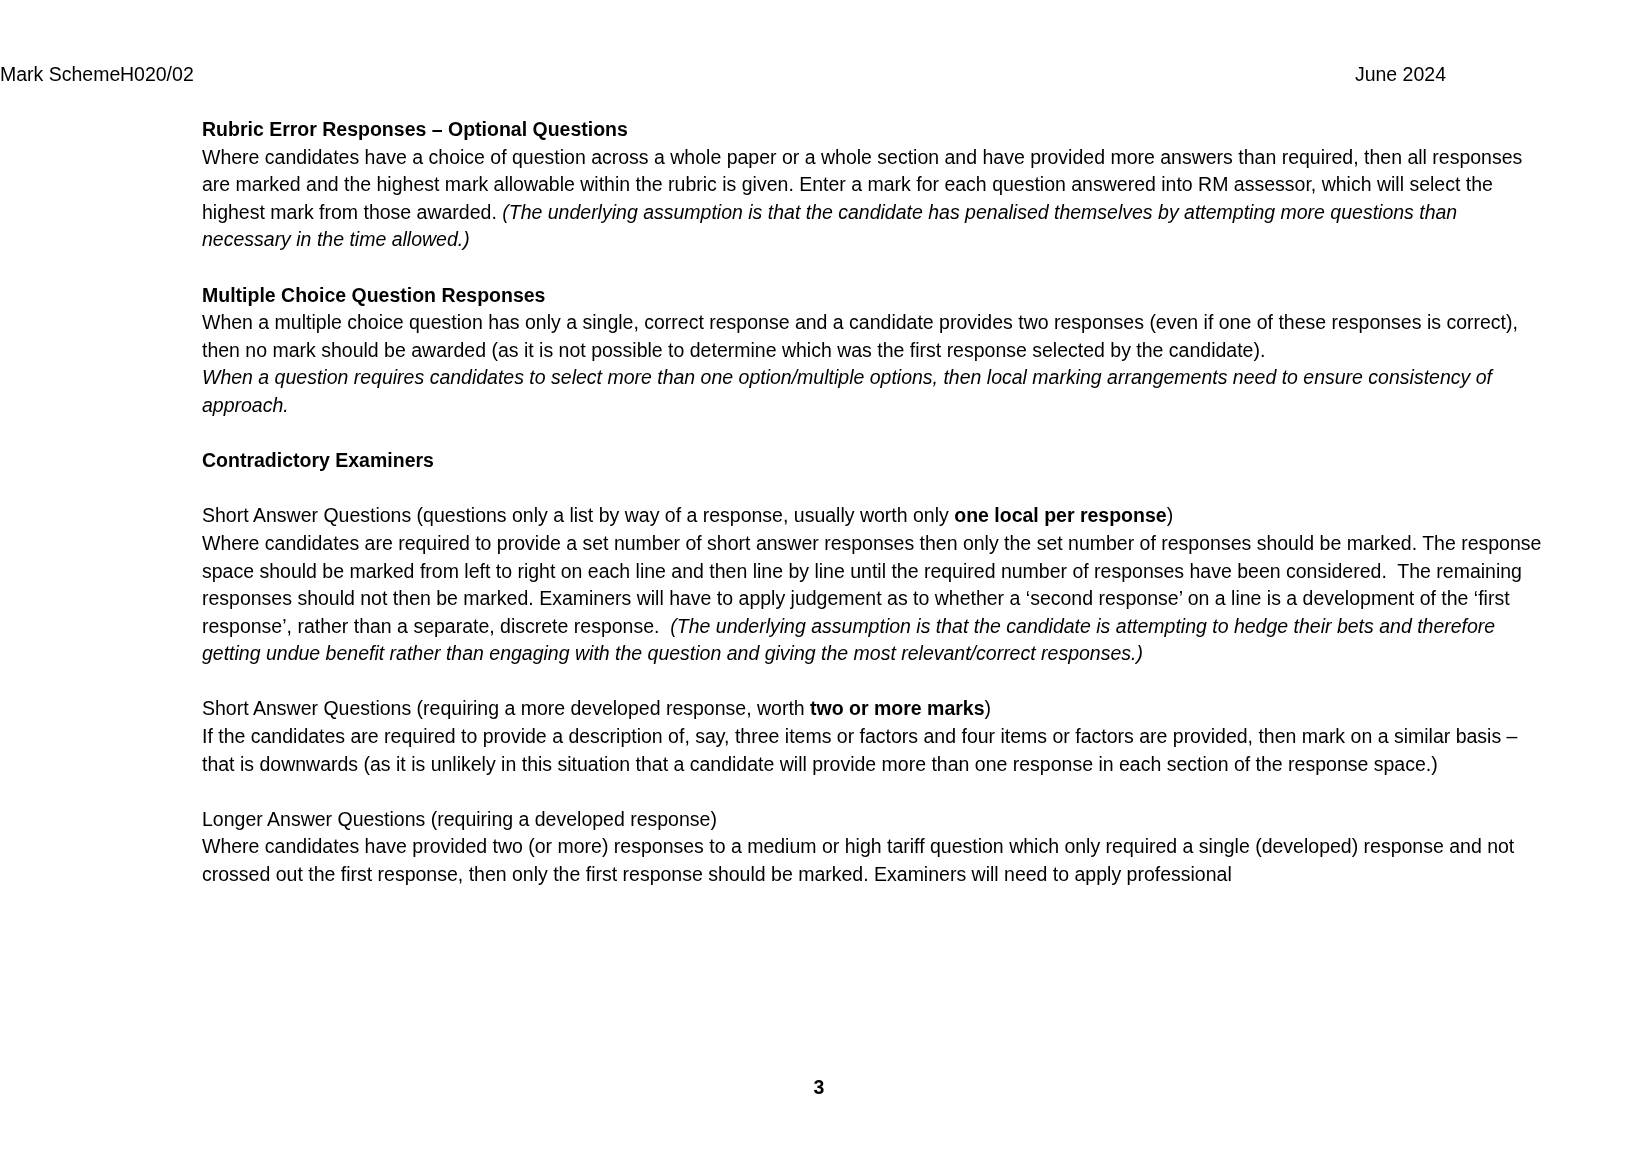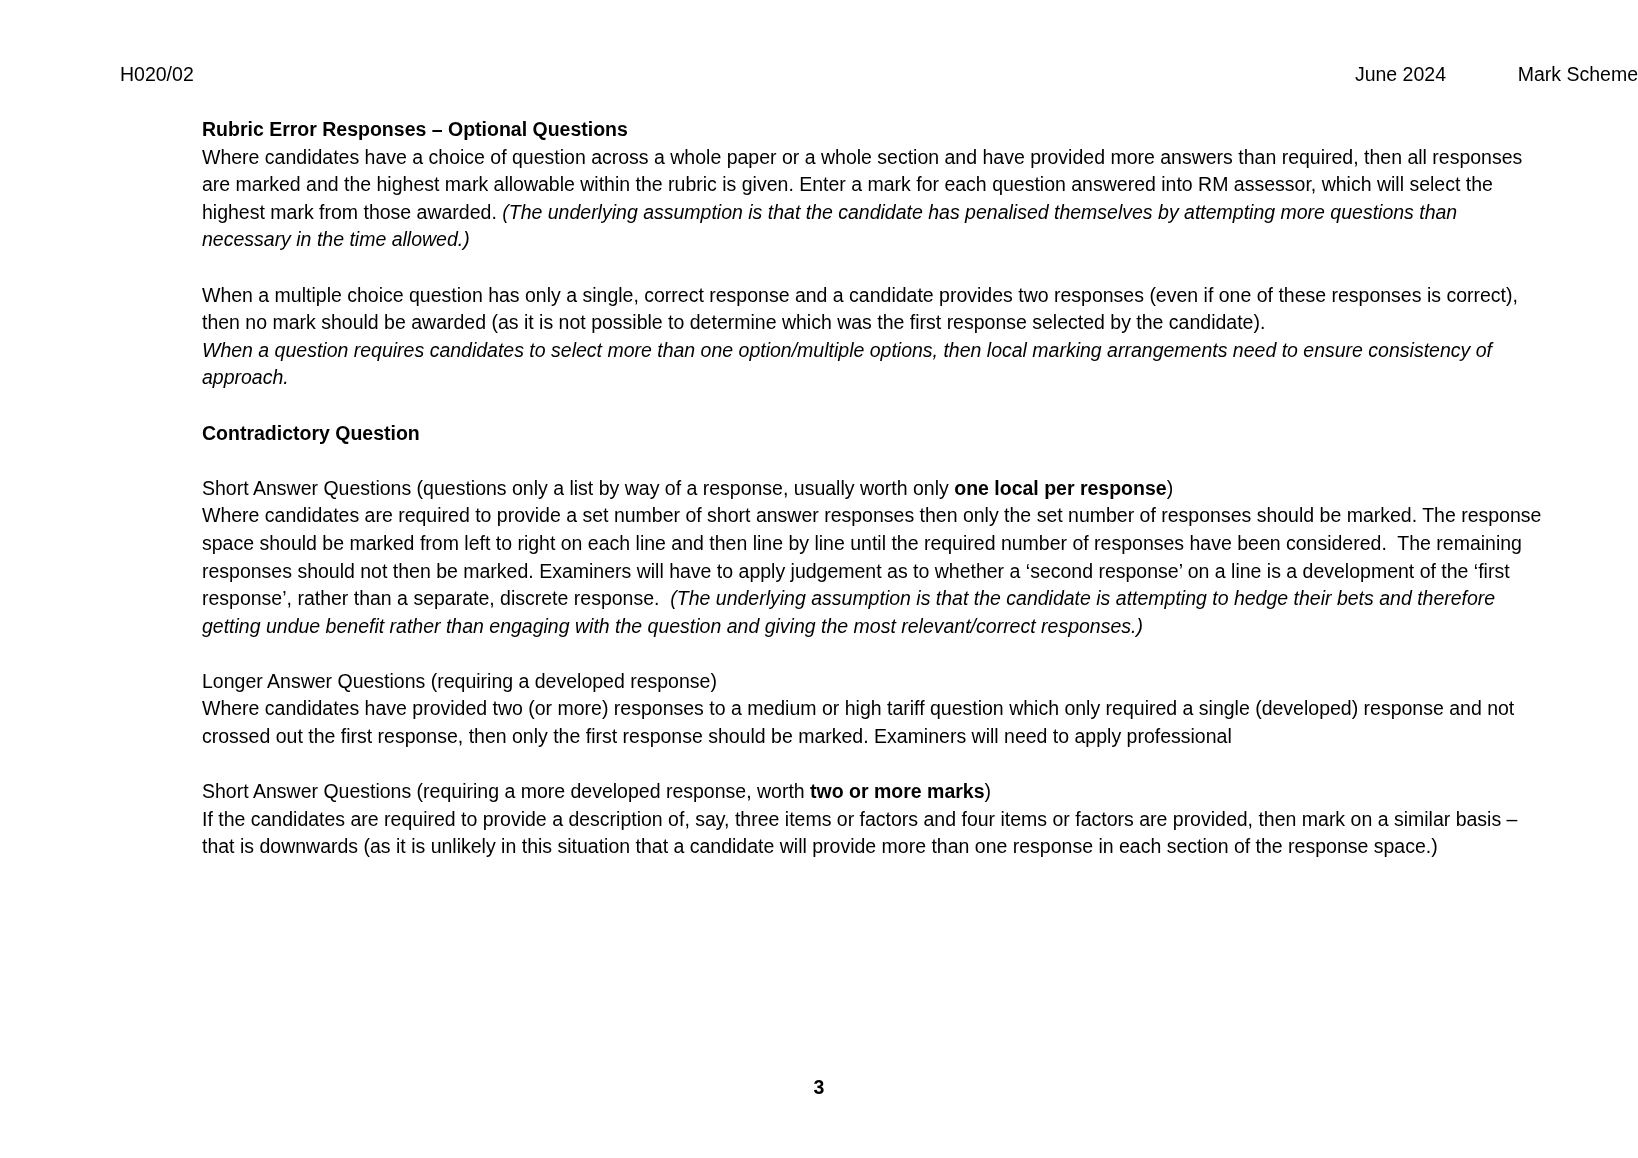--- a/index.html
+++ b/index.html
@@ -8,21 +8,21 @@
     position: relative;
     width: 1638px;
     height: 1158px;
     background: #ffffff;
     font-family: "Liberation Sans", sans-serif;
     color: #000000;
     overflow: hidden;
   }
   .header { position: absolute; top: 63px; left: 0; width: 100%; height: 28px; font-size: 19.5px; }
   .header .doc-code { position: absolute; left: 120px; top: 0; }
-  .header .title { position: absolute; left: 0; top: 0; width: 100%; text-align: right; }
+  .header .title { position: absolute; left: 0; top: 0; width: 100%; text-align: left; }
   .header .date { position: absolute; right: 192px; top: 0; margin-left: 16px; }
   .content {
     position: absolute;
     top: 116px;
     left: 178px;
     width: 1342px;
     font-size: 19.5px;
     line-height: 27.6px;
     text-align: left;
     margin-left: 24px;
@@ -54,40 +54,41 @@
   </div>
 
   <div class="content">
 
     <section class="sec">
       <div class="h b">Rubric Error Responses – Optional Questions</div>
       <p><span>Where candidates have a choice of question across a whole paper or a whole section and have provided more answers than required, then all responses are marked and the highest mark allowable within the rubric is given. Enter a mark for each question answered into RM assessor, which will select the highest mark from those awarded. </span><span class="i">(The underlying assumption is that the candidate has penalised themselves by attempting more questions than necessary in the time allowed.)</span></p>
     </section>
 
     <section class="sec">
+      <div class="h b">Multiple Choice Question Responses</div>
       <p><span>When a multiple choice question has only a single, correct response and a candidate provides two responses (even if one of these responses is correct), then no mark should be awarded (as it is not possible to determine which was the first response selected by the candidate).</span><br><span class="i">When a question requires candidates to select more than one option/multiple options, then local marking arrangements need to ensure consistency of approach.</span></p>
     </section>
 
     <section class="sec">
-      <div class="h b">Contradictory Question</div>
+      <div class="h b">Contradictory Examiners</div>
     </section>
 
     <section class="sec">
       <div class="h"><span>Short Answer Questions (questions only a list by way of a response, usually worth only </span><span class="b">one local per response</span><span>)</span></div>
       <p><span>Where candidates are required to provide a set number of short answer responses then only the set number of responses should be marked. The response space should be marked from left to right on each line and then line by line until the required number of responses have been considered.  The remaining responses should not then be marked. Examiners will have to apply judgement as to whether a ‘second response’ on a line is a development of the ‘first response’, rather than a separate, discrete response.  </span><span class="i">(The underlying assumption is that the candidate is attempting to hedge their bets and therefore getting undue benefit rather than engaging with the question and giving the most relevant/correct responses.)</span></p>
     </section>
 
     <section class="sec">
-      <div class="h">Longer Answer Questions (requiring a developed response)</div>
-      <p><span>Where candidates have provided two (or more) responses to a medium or high tariff question which only required a single (developed) response and not crossed out the first response, then only the first response should be marked. Examiners will need to apply professional</span></p>
+      <div class="h"><span>Short Answer Questions (requiring a more developed response, worth </span><span class="b">two or more marks</span><span>)</span></div>
+      <p><span>If the candidates are required to provide a description of, say, three items or factors and four items or factors are provided, then mark on a similar basis – that is downwards (as it is unlikely in this situation that a candidate will provide more than one response in each section of the response space.)</span></p>
     </section>
 
     <section class="sec">
-      <div class="h"><span>Short Answer Questions (requiring a more developed response, worth </span><span class="b">two or more marks</span><span>)</span></div>
-      <p><span>If the candidates are required to provide a description of, say, three items or factors and four items or factors are provided, then mark on a similar basis – that is downwards (as it is unlikely in this situation that a candidate will provide more than one response in each section of the response space.)</span></p>
+      <div class="h">Longer Answer Questions (requiring a developed response)</div>
+      <p><span>Where candidates have provided two (or more) responses to a medium or high tariff question which only required a single (developed) response and not crossed out the first response, then only the first response should be marked. Examiners will need to apply professional</span></p>
     </section>
 
   </div>
 
   <div class="footer">
     <span>3</span>
   </div>
 
 </div>
 

